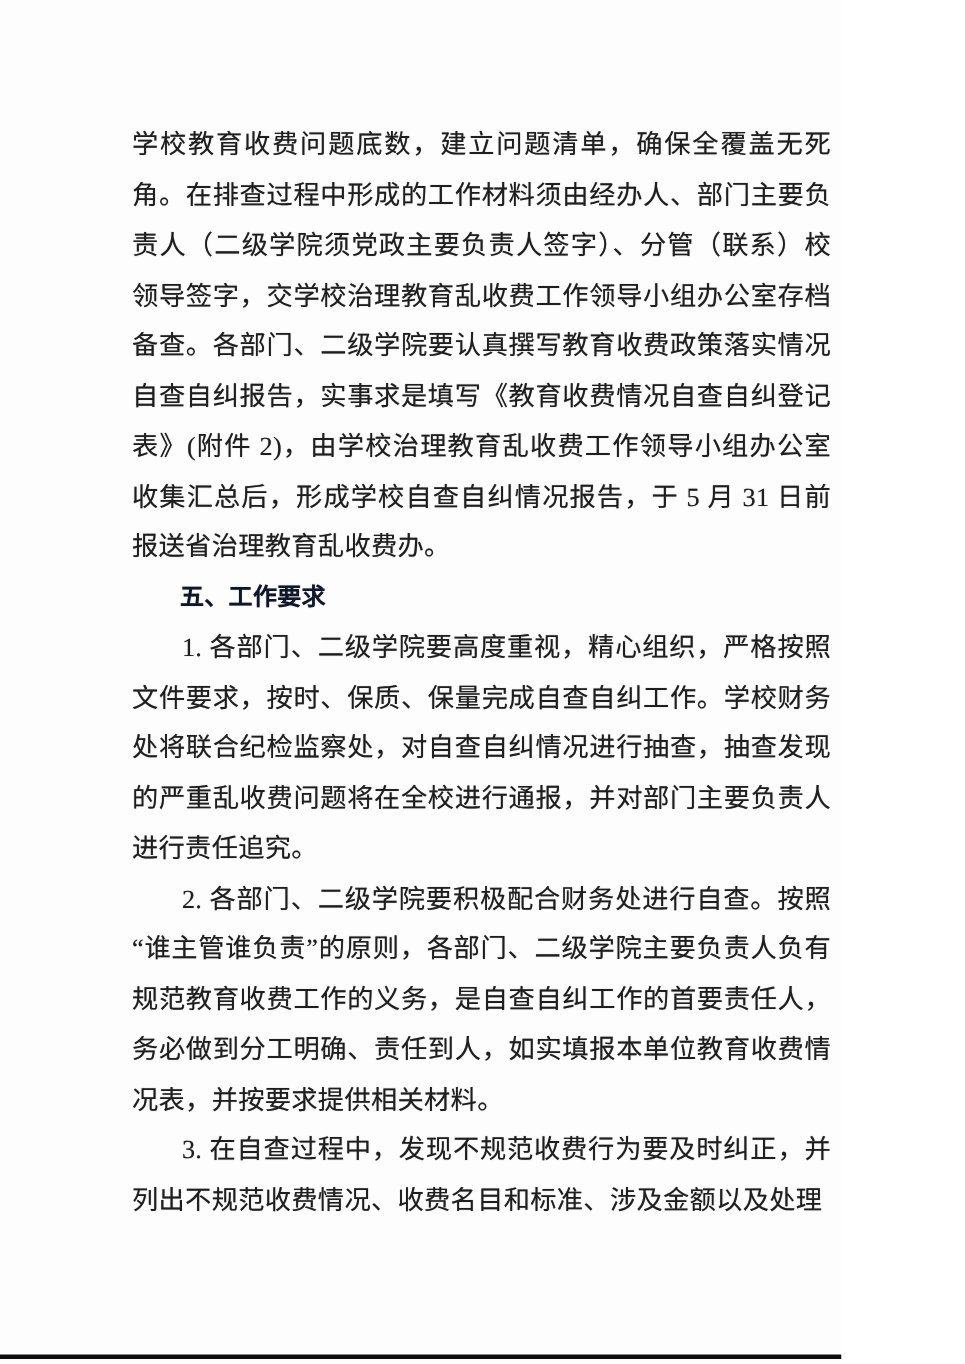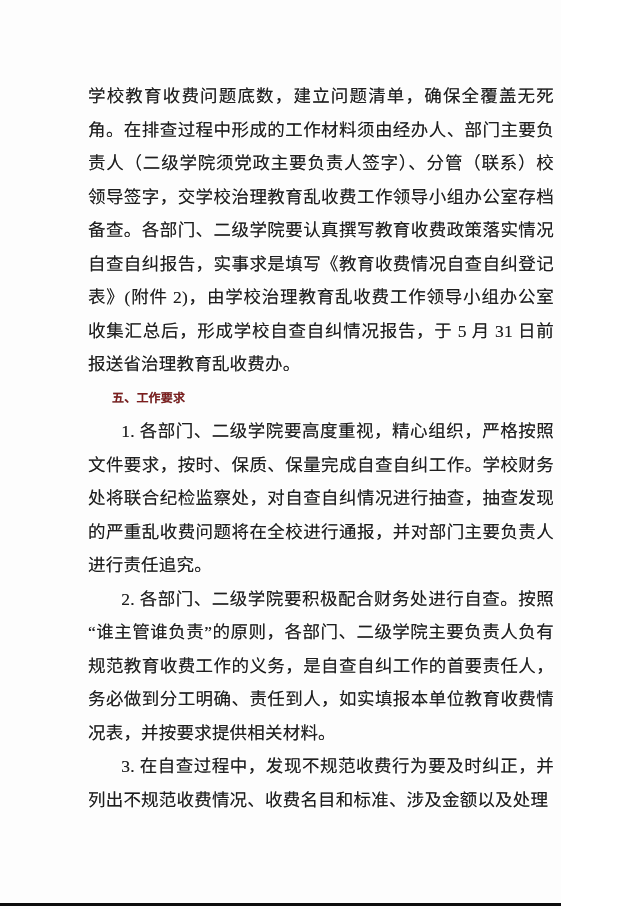--- a/index.html
+++ b/index.html
@@ -34,23 +34,23 @@
     padding: 0;
   }
   .para.num-indent {
     text-indent: 1.9em;
   }
   .section-heading {
     margin: 0;
     padding: 0;
     text-indent: 2em;
     font-weight: bold;
-    font-size: 12px;
+    font-size: 16px;
     font-family: "Liberation Sans", "DejaVu Sans", sans-serif;
-    color: #7f1d1d;
+    color: #0f172a;
     text-align: left;
   }
   .bottom-edge {
     position: absolute;
     left: 0;
     bottom: 3px;
     width: 100%;
     height: 3.5px;
     background: #0d0d0d;
   }

